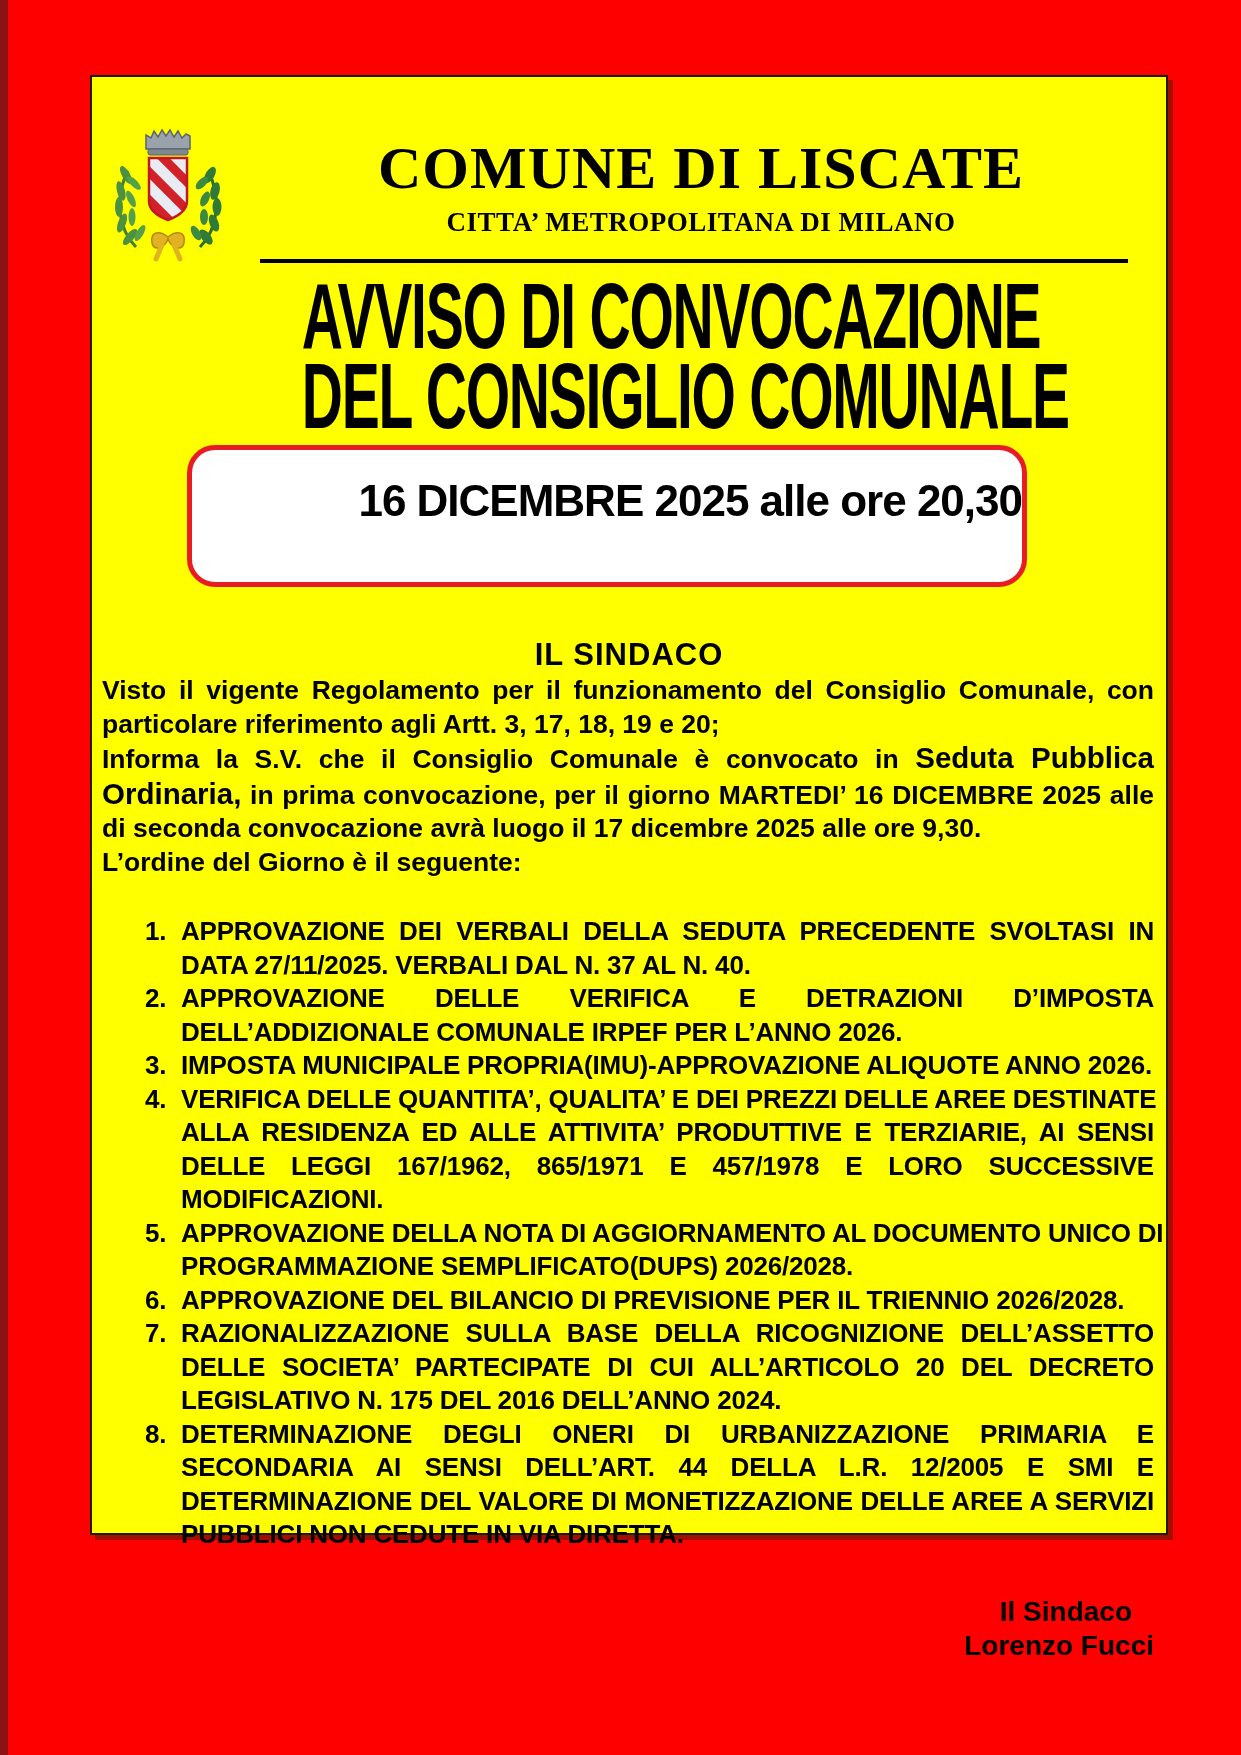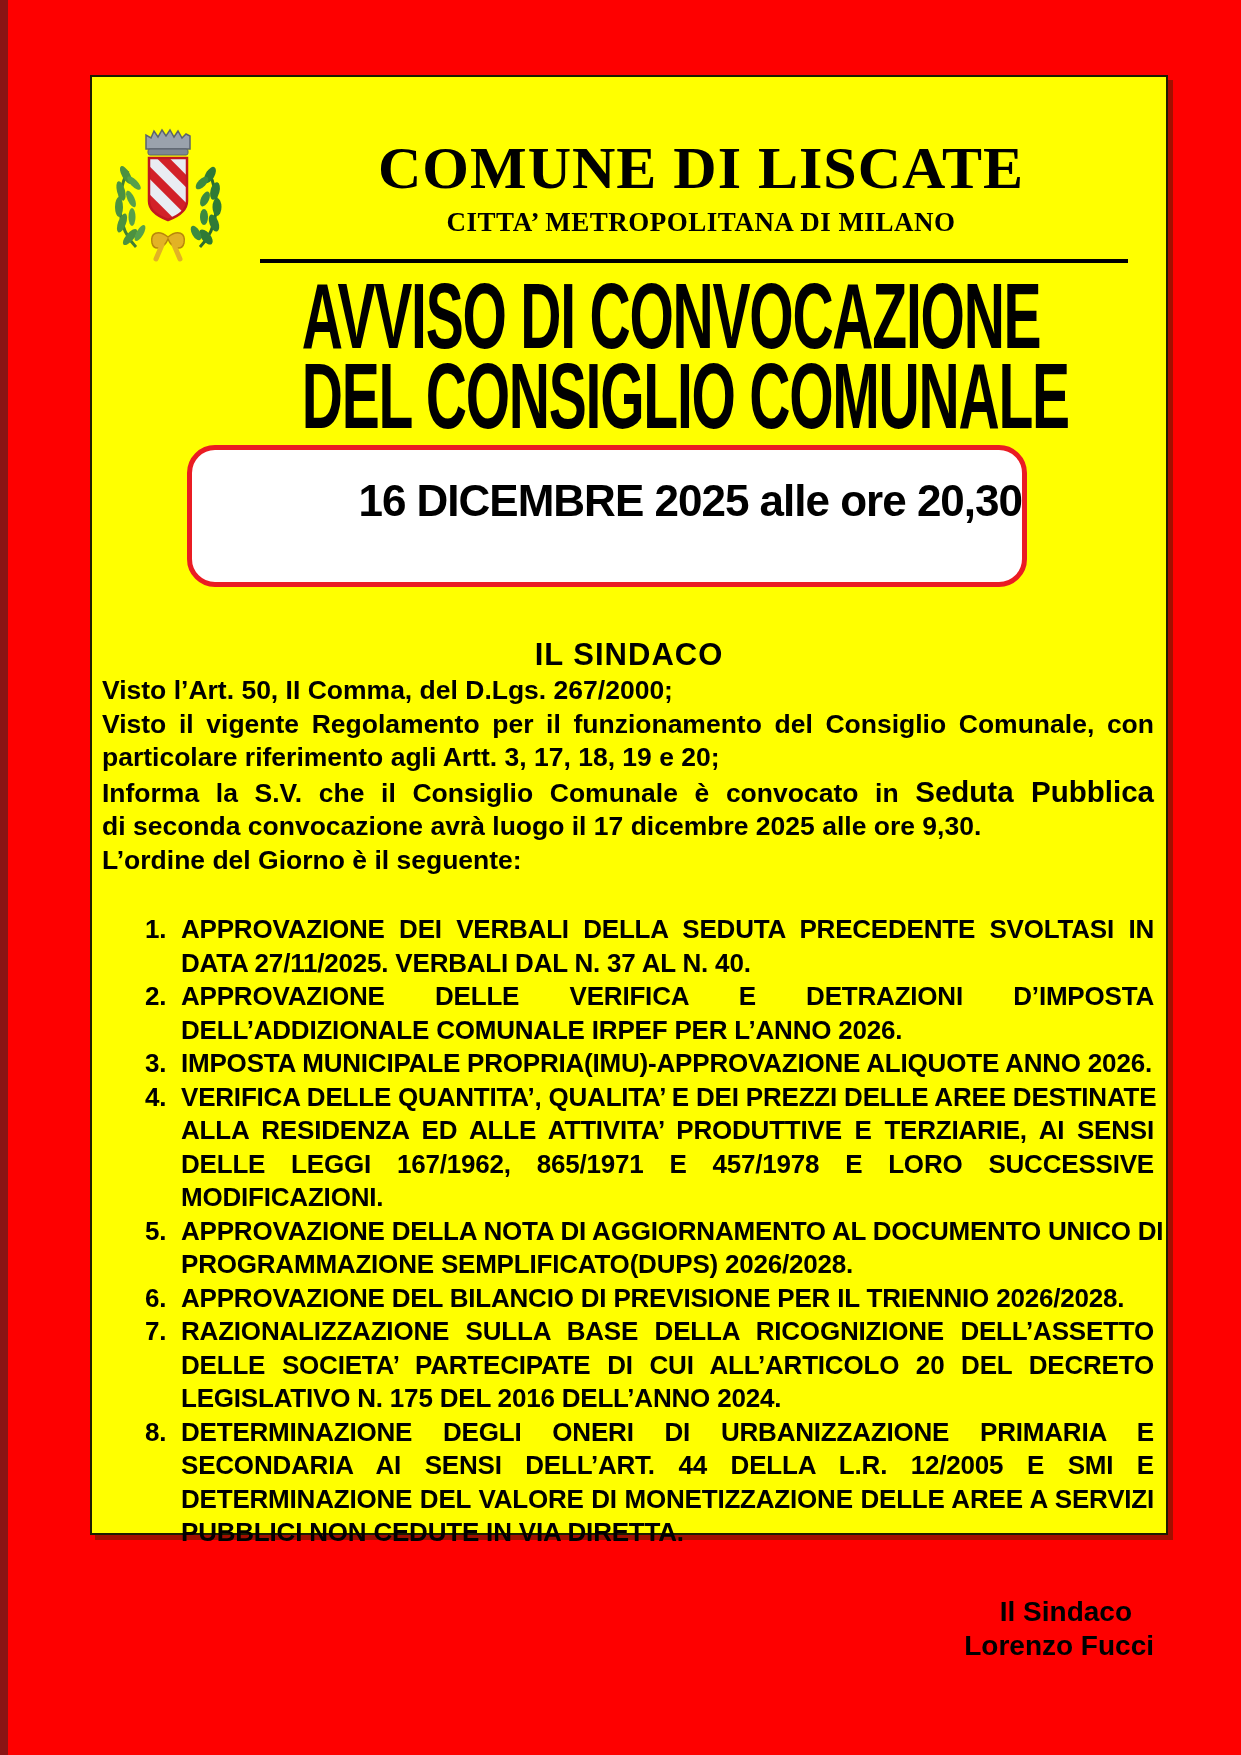--- a/index.html
+++ b/index.html
@@ -130,24 +130,24 @@
     </div>
 
     <div class="datebox">
       <div class="date">16 DICEMBRE 2025 alle ore 20,30</div>
     </div>
 
     <div class="sindaco">IL SINDACO</div>
 
     <div class="body">
       <div>
-          <div class="ll"><span>Visto l’Art. 50, II Comma, del D.Lgs. 267/2000;</span></div>
           <div class="jl"><span>Visto il vigente Regolamento per il funzionamento del Consiglio Comunale, con</span></div>
           <div class="ll"><span>particolare riferimento agli Artt. 3, 17, 18, 19 e 20;</span></div>
           <div class="jl"><span>Informa la S.V. che il Consiglio Comunale è convocato in</span> <span class="em">Seduta Pubblica</span></div>
+          <div class="jl"><span class="em">Ordinaria,</span> <span>in prima convocazione, per il giorno MARTEDI’ 16 DICEMBRE 2025 alle</span></div>
           <div class="ll"><span>di seconda convocazione avrà luogo il 17 dicembre 2025 alle ore 9,30.</span></div>
           <div class="ll"><span>L’ordine del Giorno è il seguente:</span></div>
         </div>
       <div class="agenda">
           <div class="item">
             <div class="n">1.</div>
             <div class="t">
               <div class="jl">APPROVAZIONE DEI VERBALI DELLA SEDUTA PRECEDENTE SVOLTASI IN</div>
               <div class="ll">DATA 27/11/2025. VERBALI DAL N. 37 AL N. 40.</div>
             </div>

